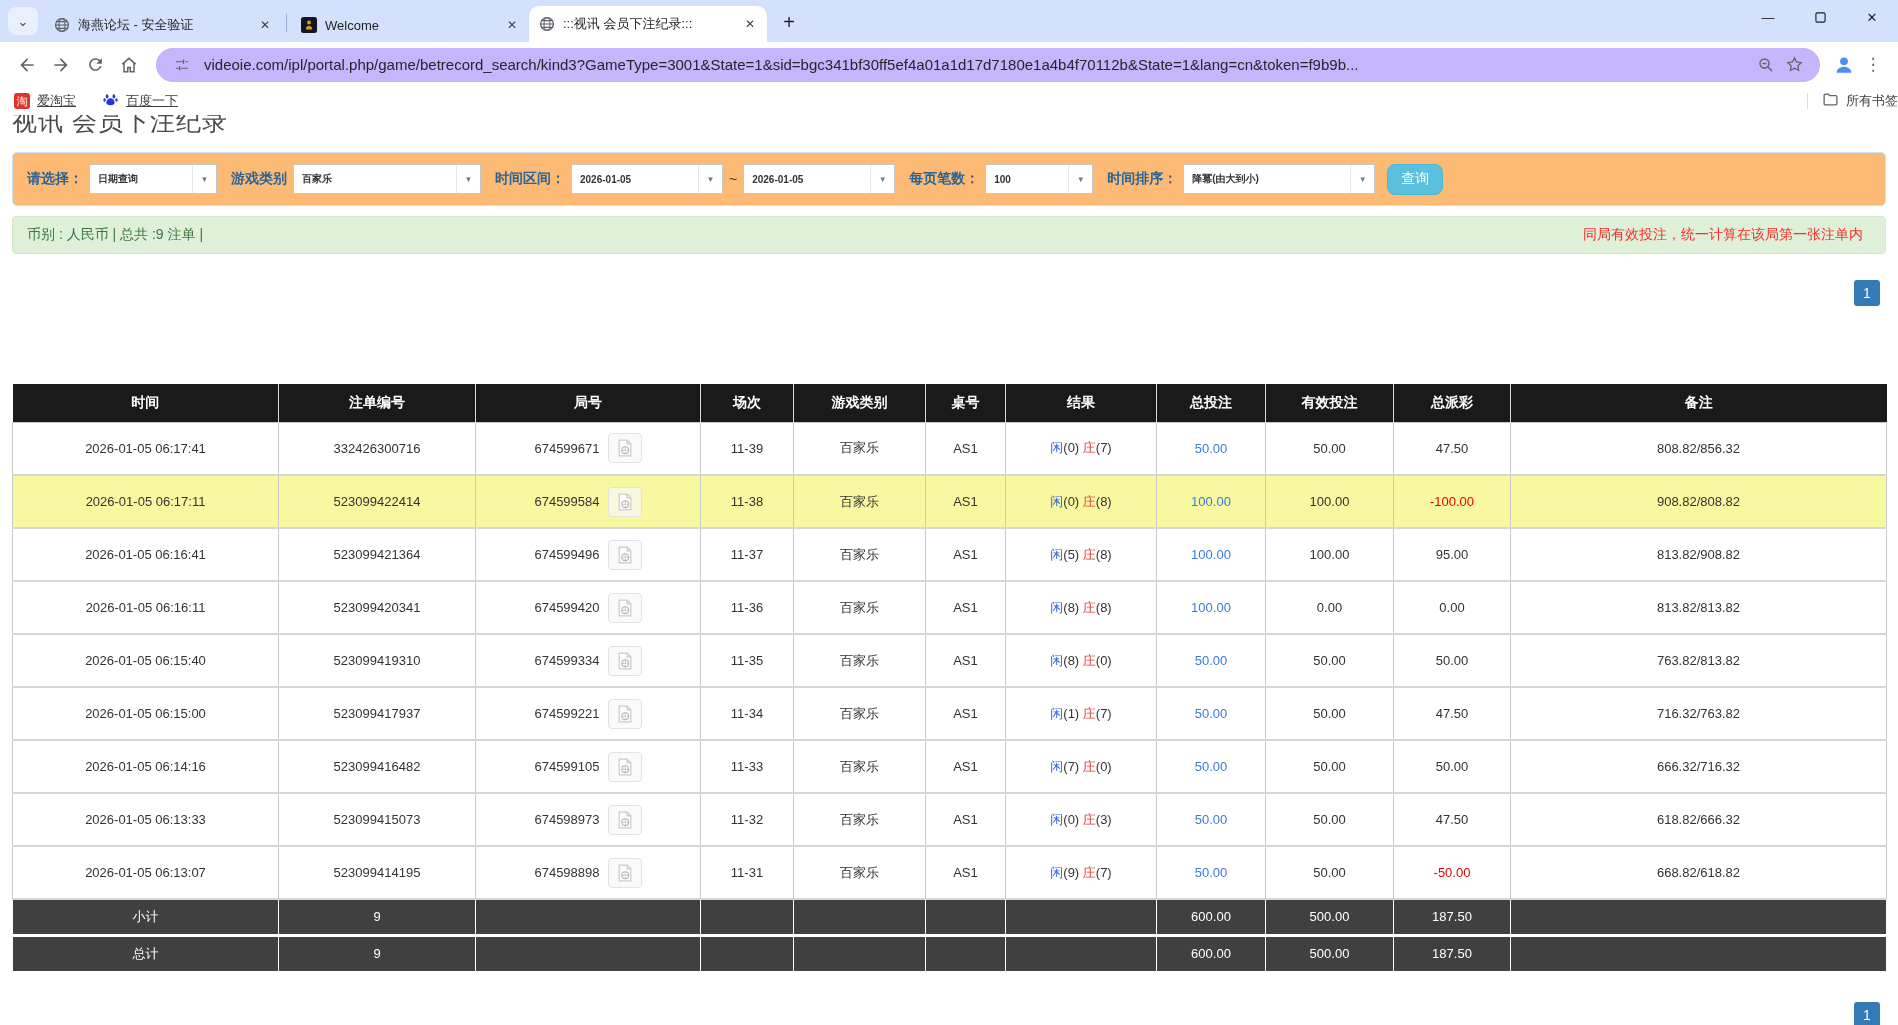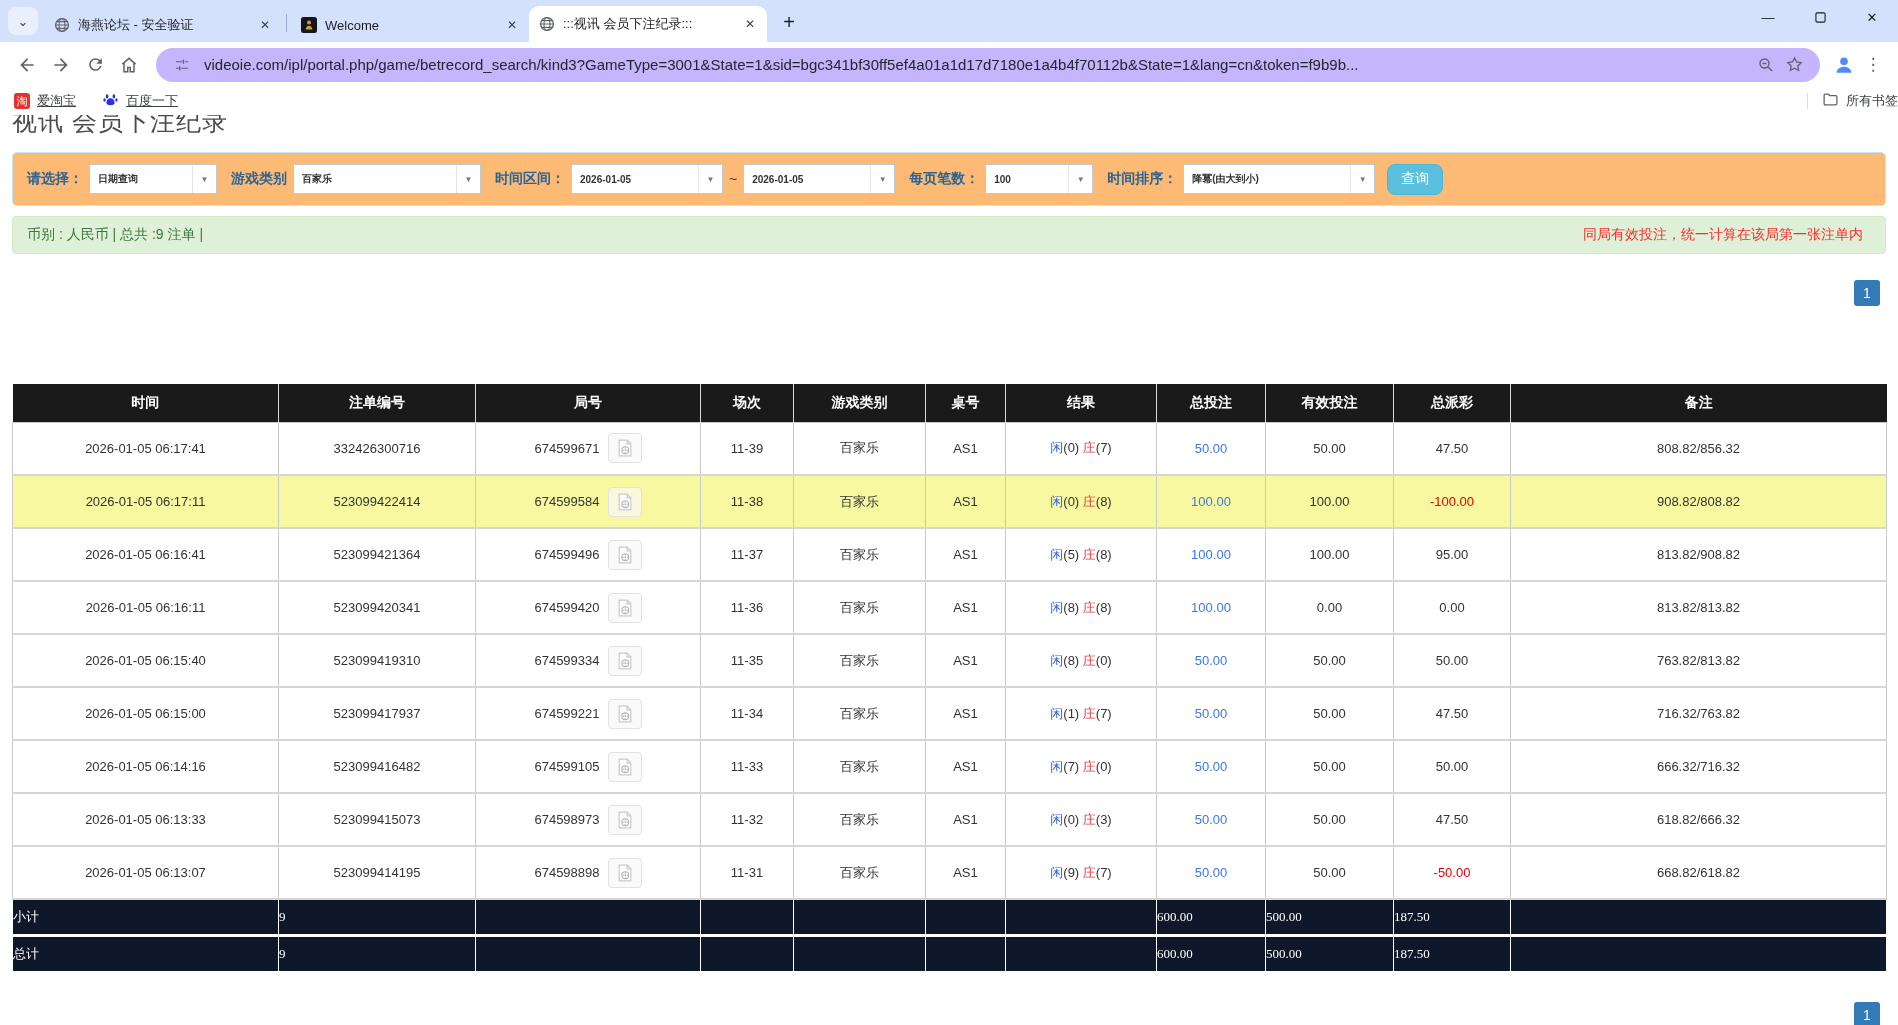--- a/index.html
+++ b/index.html
@@ -73,22 +73,22 @@
   .pag-btn { min-width:26px; height:26px; background:#337ab7; border-radius:3px; color:#fff;
     font-size:14px; display:flex; align-items:center; justify-content:center; cursor:pointer; }
 
   table.records { width:100%; border-collapse:collapse; table-layout:fixed; margin-top:78px; }
   table.records thead th { background:#1a1a1a; color:#fff; font-size:14px; font-weight:bold;
     height:38px; border-right:1px solid #d8d8d8; }
   table.records thead th:last-child { border-right:none; }
   table.records tbody td { height:53px; background:#fff; border:1px solid #c9c9c9;
     border-bottom-width:2px; border-bottom-color:#d6d6d6; font-size:13px; color:#333; text-align:center; }
   table.records tbody tr.hl td { background:#f8f8a0; }
-  table.records tfoot td { height:36px; background:#0f172a; color:#fff; font-size:13px;
-    border:1px solid #fff;font-family:Liberation Serif, serif; }
+  table.records tfoot td { height:36px; background:#404040; color:#fff; font-size:13px;
+    text-align:center; border:1px solid #fff; }
   table.records tfoot tr.grand td { border-top:3px solid #fff; }
   .amt-link { color:#3b78e7 !important; cursor:pointer; }
   .neg { color:#e60000 !important; }
   .res-p { color:#2b5fd9; }
   .res-b { color:#e03a3a; }
   .round-wrap { display:inline-flex; align-items:center; gap:8px; }
   .film-btn { width:34px; height:30px; background:rgba(248,248,248,.7); border:1px solid #e2e2e2;
     border-radius:4px; display:inline-flex; align-items:center; justify-content:center; cursor:pointer; }
 </style>
 </head>

